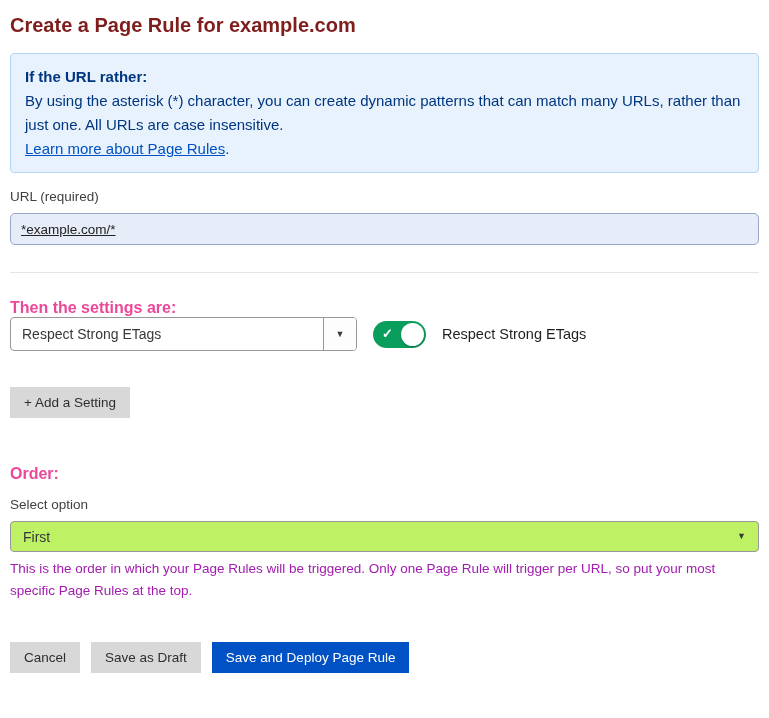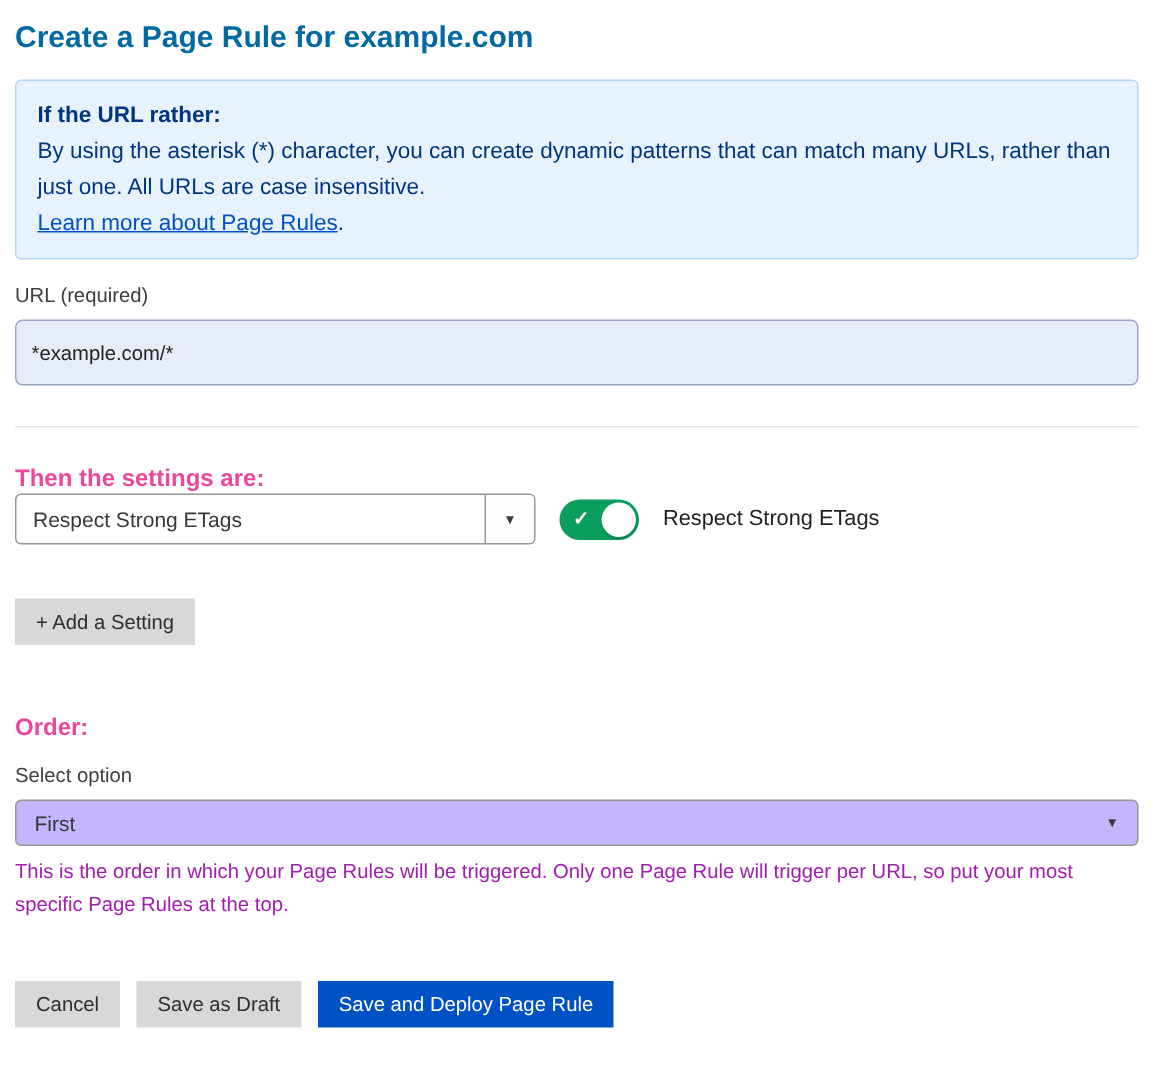--- a/index.html
+++ b/index.html
@@ -8,21 +8,21 @@
     background: #ffffff;
     font-family: "Liberation Sans", sans-serif;
     color: #313131;
     overflow: hidden;
   }
   .container { padding: 10px 10px 0 10px; }
 
   .page-title {
     font-size: 20px;
     font-weight: bold;
-    color: #0369a1;
+    color: #7f1d1d;
     padding: 4px 0 16px 0;
   }
 
   .info-box {
     background: #e8f2fc;
     border: 1px solid #b4d6f6;
     border-radius: 4px;
     padding: 11px 14px;
     font-size: 15px;
     color: #003681;
@@ -37,29 +37,30 @@
   }
 
   .field-label {
     font-size: 13.5px;
     color: #3f3f3f;
     margin: 14px 0 9px 0;
   }
 
   .url-input {
     width: 100%;
-    height: 44px;
+    height: 32px;
     background: #e7ecf9;
     border: 1px solid #9aa6c8;
     border-radius: 5px;
     font-size: 13.5px;
     padding: 0 10px;
     color: #222;
     font-family: inherit;
     outline: none;
+    text-decoration: underline;
   }
 
   .divider {
     border: none;
     border-top: 1px solid #e4e4e4;
     margin: 27px 0 26px 0;
   }
 
   .section-heading {
     font-size: 16px;
@@ -159,21 +160,21 @@
     width: 100%;
     height: 31px;
     border: 1px solid #979797;
     border-radius: 4px;
     display: flex;
     align-items: center;
     justify-content: space-between;
     padding: 0 12px;
     font-size: 14px;
     color: #36383a;
-    background: #c4b5fd;
+    background: #bef264;
     cursor: pointer;
   }
 
   .help-text {
     font-size: 13.5px;
     color: #a21caf;
     line-height: 1.6;
     margin-top: 6px;
   }
 

